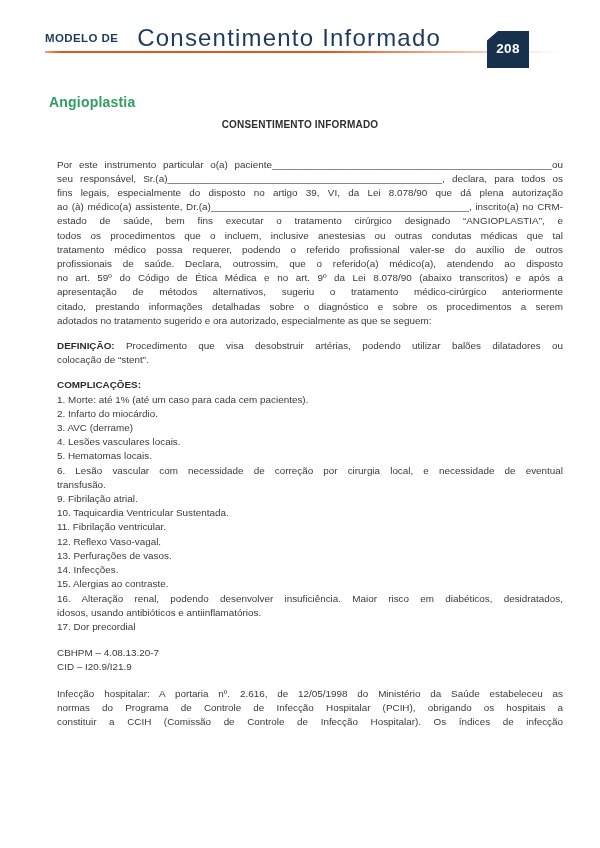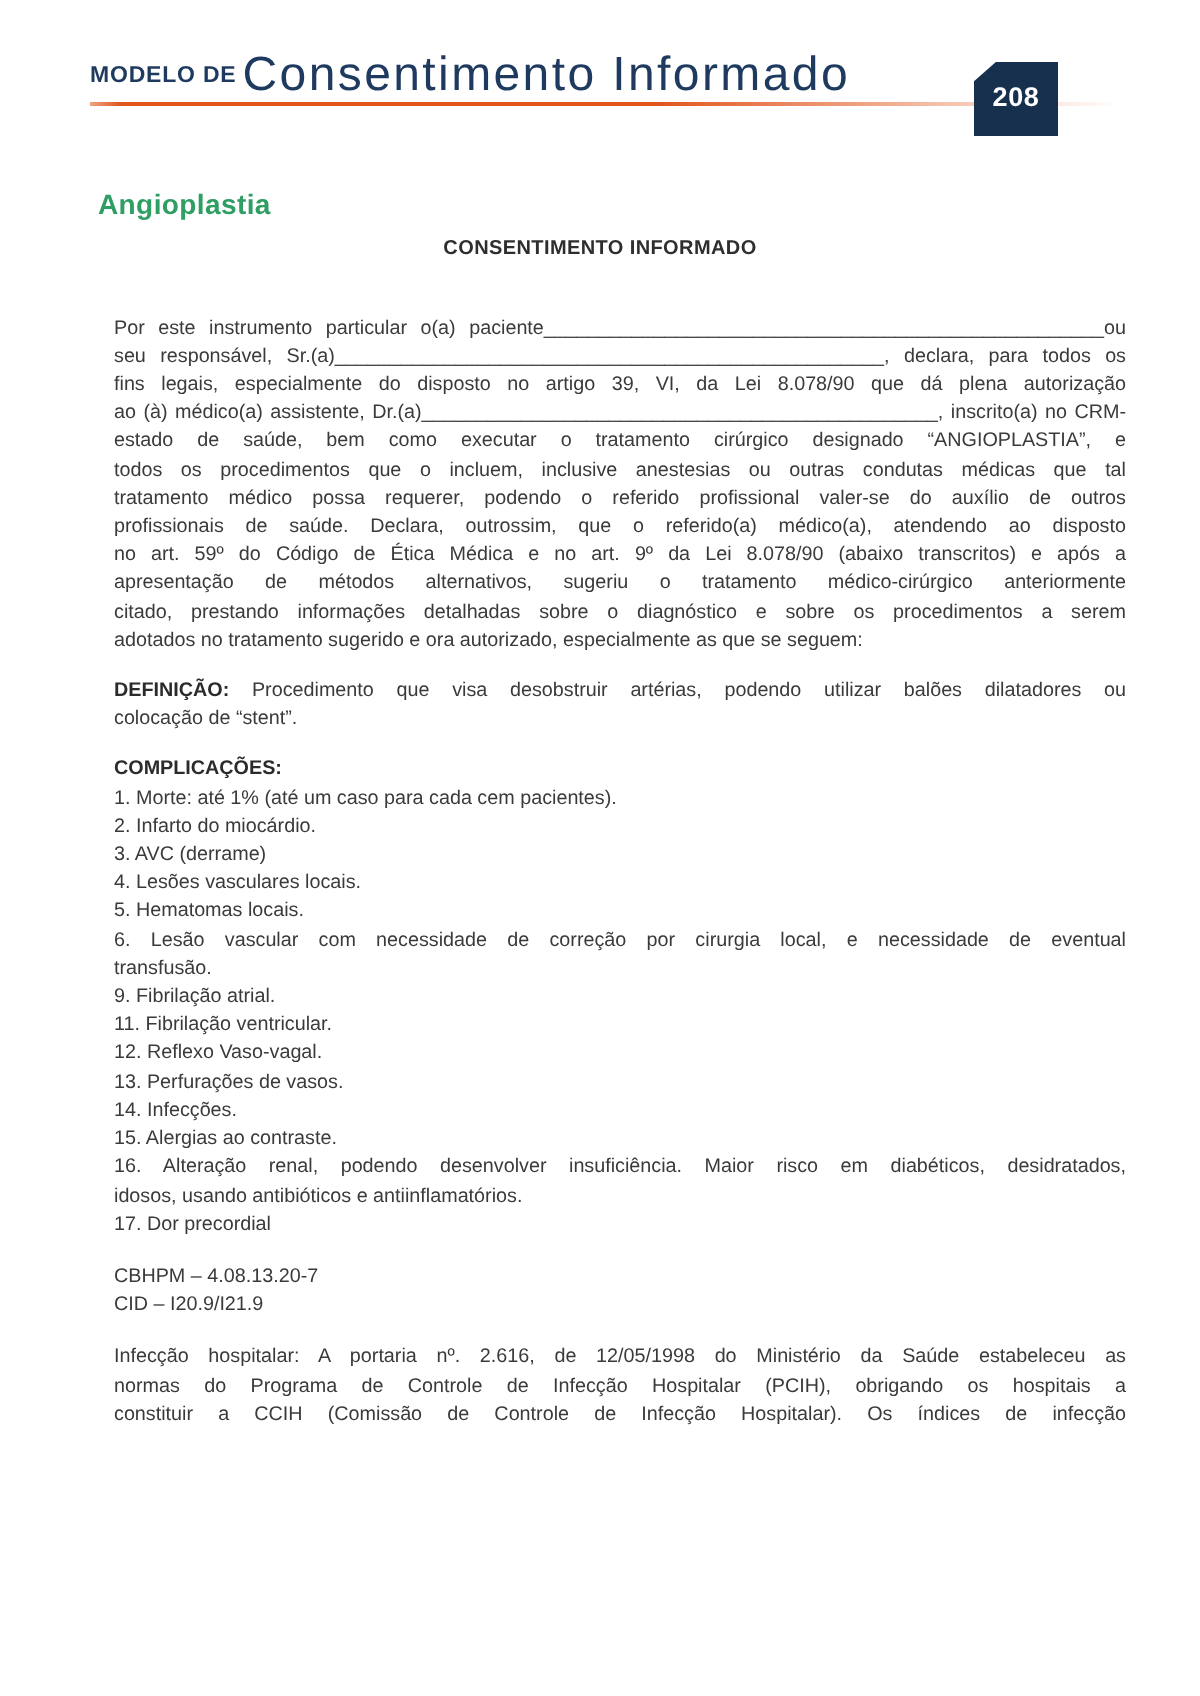--- a/index.html
+++ b/index.html
@@ -8,21 +8,21 @@
     width:600px;height:848px;
     background:#fff;
     overflow:hidden;
     font-family:"Liberation Sans",sans-serif;
     font-size:9.9px;
     line-height:14.2px;
     color:var(--ink,#3a3a3a);
   }
   
   .header{position:relative;padding:31px 0 0 45px;}
-  .titlerow{display:flex;align-items:flex-end;gap:3px;}
+  .titlerow{display:flex;align-items:flex-end;gap:19px;}
   .kicker{
     font-weight:bold;font-size:11.5px;letter-spacing:.4px;
     color:var(--navy,#1e3a5e);white-space:nowrap;
   }
   .headtitle{
     font-size:24px;font-weight:400;letter-spacing:1.2px;
     color:var(--navy,#1e3a5e);white-space:nowrap;
   }
   .rule{
     margin-top:6px;height:2px;width:515px;
@@ -73,21 +73,21 @@
 
   <h2 class="subtitle">Angioplastia</h2>
 
   <div class="docheading">CONSENTIMENTO INFORMADO</div>
 
   <div class="block intro">
       <div class="tline just">Por este instrumento particular o(a) paciente___________________________________________________ou</div>
       <div class="tline just">seu responsável, Sr.(a)__________________________________________________, declara, para todos os</div>
       <div class="tline just">fins legais, especialmente do disposto no artigo 39, VI, da Lei 8.078/90 que dá plena autorização</div>
       <div class="tline just">ao (à) médico(a) assistente, Dr.(a)_______________________________________________, inscrito(a) no CRM-</div>
-      <div class="tline just">estado de saúde, bem como executar o tratamento cirúrgico designado “ANGIOPLASTIA”, e</div>
+      <div class="tline just">estado de saúde, bem fins executar o tratamento cirúrgico designado “ANGIOPLASTIA”, e</div>
       <div class="tline just">todos os procedimentos que o incluem, inclusive anestesias ou outras condutas médicas que tal</div>
       <div class="tline just">tratamento médico possa requerer, podendo o referido profissional valer-se do auxílio de outros</div>
       <div class="tline just">profissionais de saúde. Declara, outrossim, que o referido(a) médico(a), atendendo ao disposto</div>
       <div class="tline just">no art. 59º do Código de Ética Médica e no art. 9º da Lei 8.078/90 (abaixo transcritos) e após a</div>
       <div class="tline just">apresentação de métodos alternativos, sugeriu o tratamento médico-cirúrgico anteriormente</div>
       <div class="tline just">citado, prestando informações detalhadas sobre o diagnóstico e sobre os procedimentos a serem</div>
       <div class="tline">adotados no tratamento sugerido e ora autorizado, especialmente as que se seguem:</div>
     </div>
 
   <div class="block tight">
@@ -99,20 +99,21 @@
     <div class="tline bold">COMPLICAÇÕES:</div>
     <div>
         <div class="tline">1. Morte: até 1% (até um caso para cada cem pacientes).</div>
         <div class="tline">2. Infarto do miocárdio.</div>
         <div class="tline">3. AVC (derrame)</div>
         <div class="tline">4. Lesões vasculares locais.</div>
         <div class="tline">5. Hematomas locais.</div>
         <div class="tline just">6. Lesão vascular com necessidade de correção por cirurgia local, e necessidade de eventual</div>
         <div class="tline">transfusão.</div>
         <div class="tline">9. Fibrilação atrial.</div>
+        <div class="tline">10. Taquicardia Ventricular Sustentada.</div>
         <div class="tline">11. Fibrilação ventricular.</div>
         <div class="tline">12. Reflexo Vaso-vagal.</div>
         <div class="tline">13. Perfurações de vasos.</div>
         <div class="tline">14. Infecções.</div>
         <div class="tline">15. Alergias ao contraste.</div>
         <div class="tline just">16. Alteração renal, podendo desenvolver insuficiência. Maior risco em diabéticos, desidratados,</div>
         <div class="tline">idosos, usando antibióticos e antiinflamatórios.</div>
         <div class="tline">17. Dor precordial</div>
       </div>
   </div>

